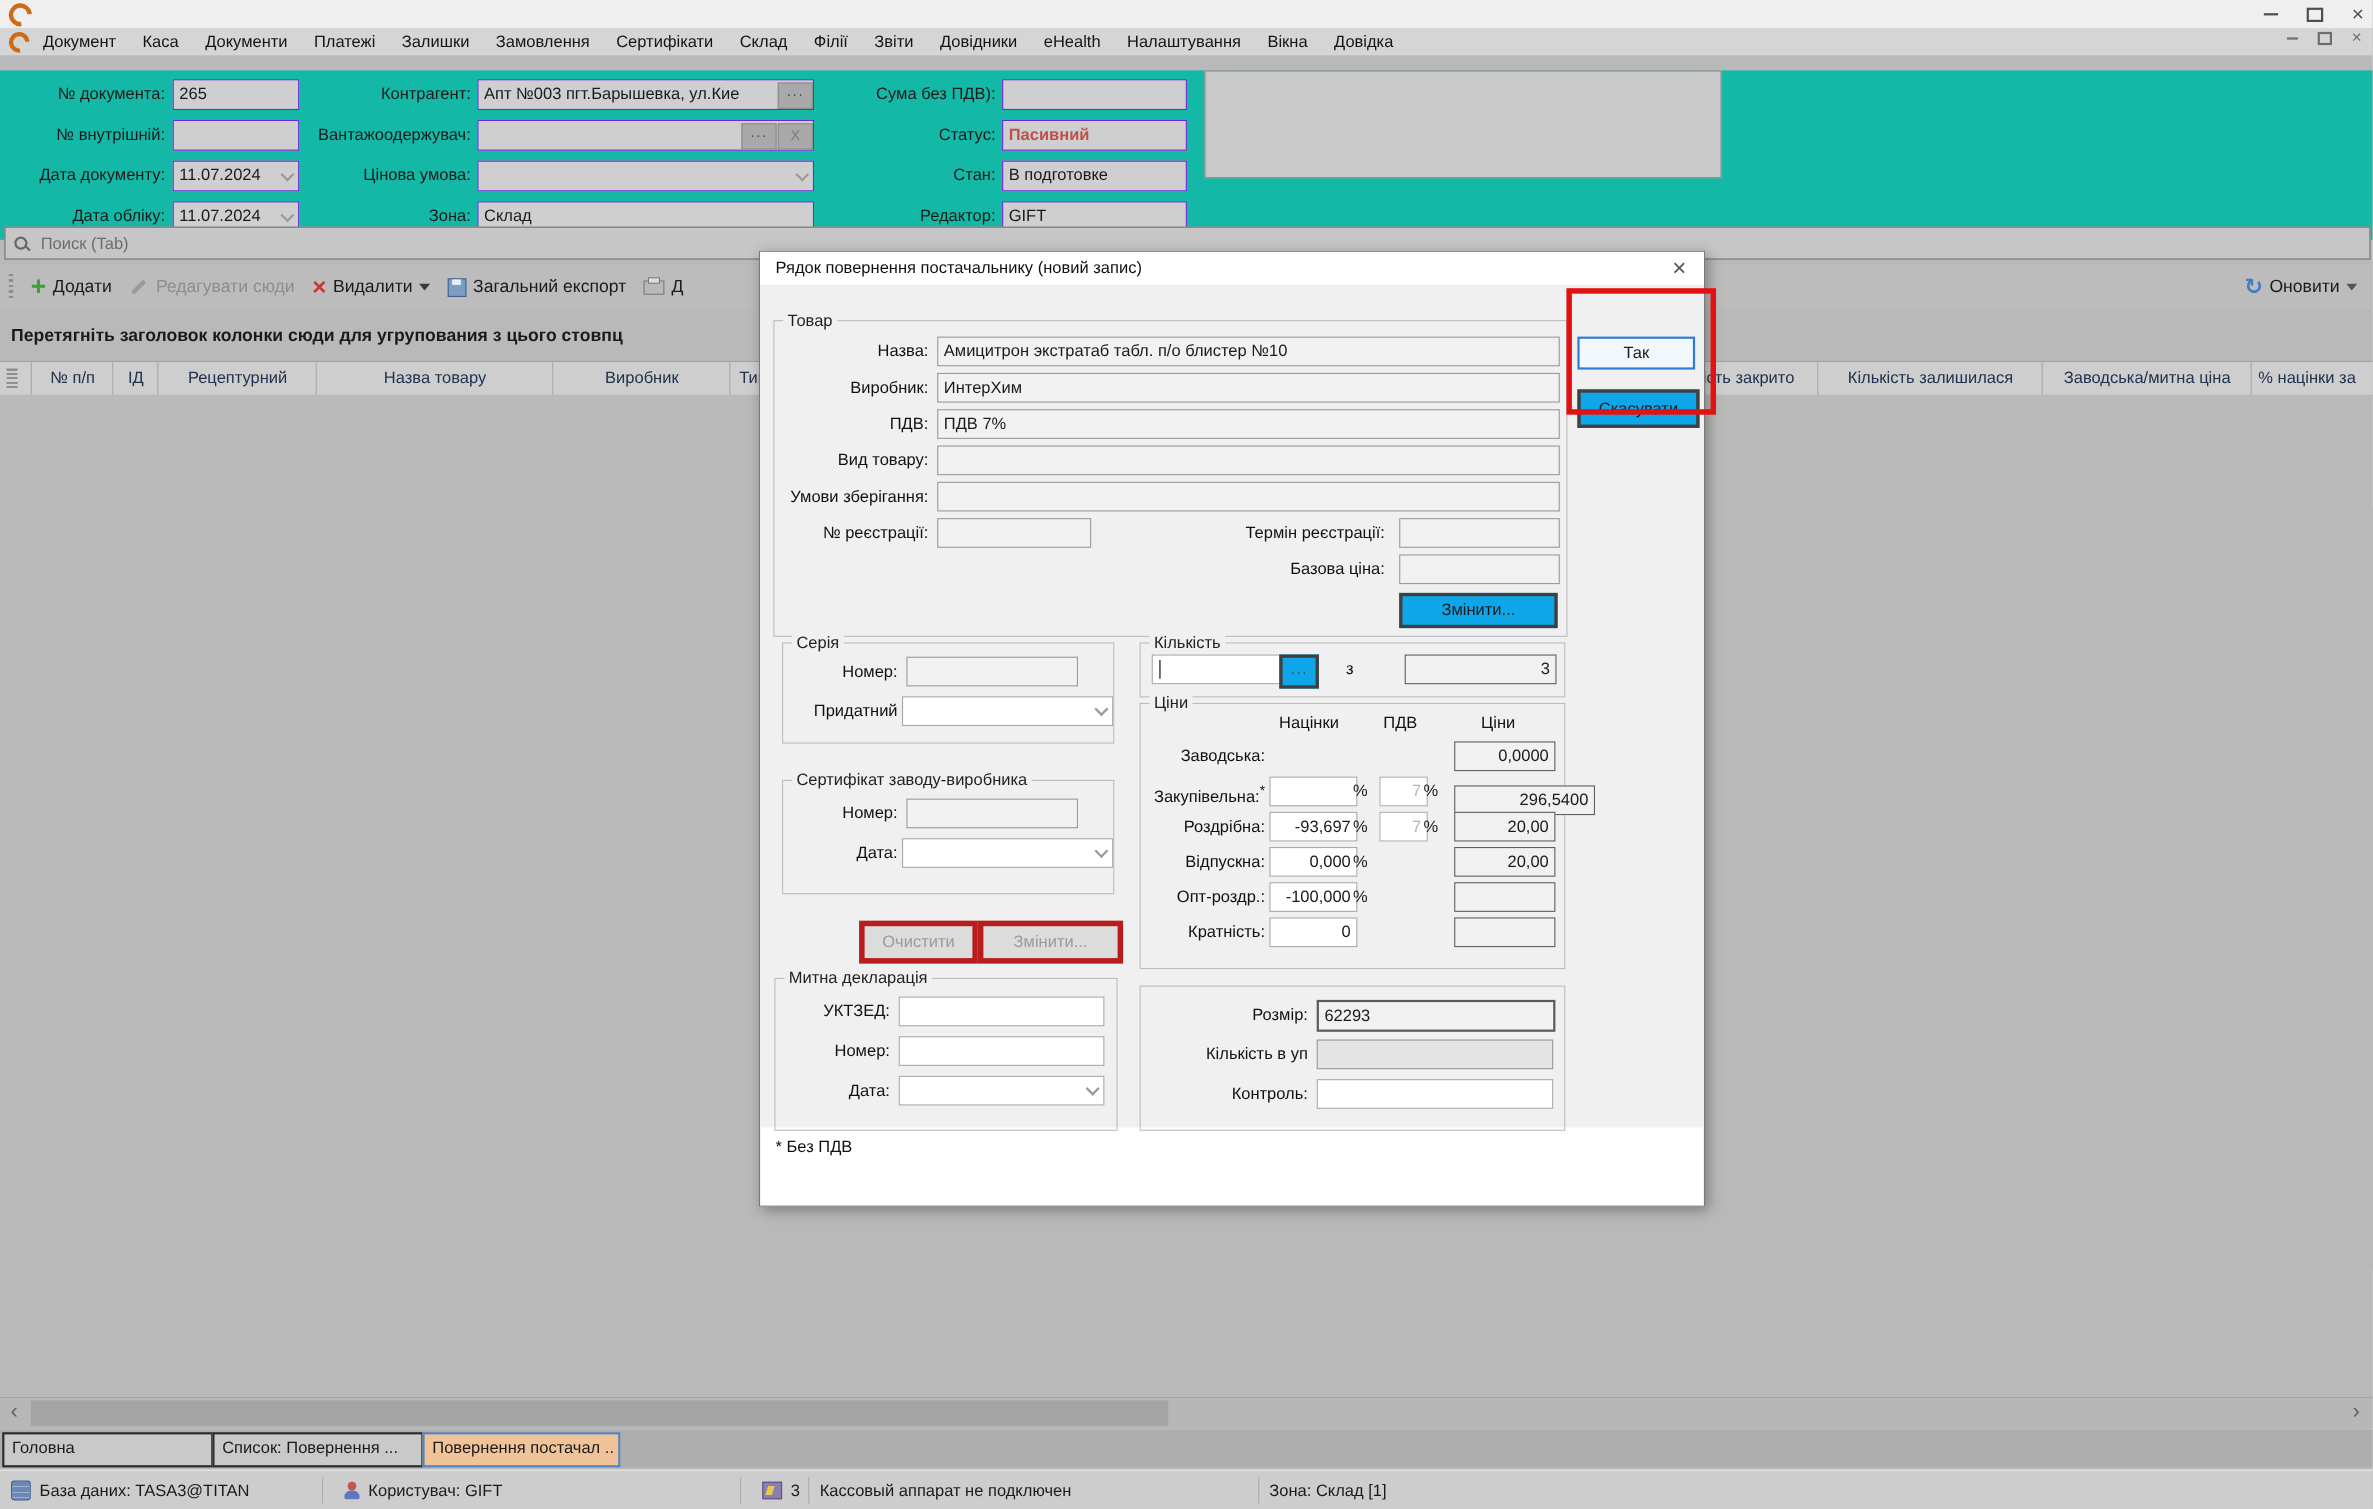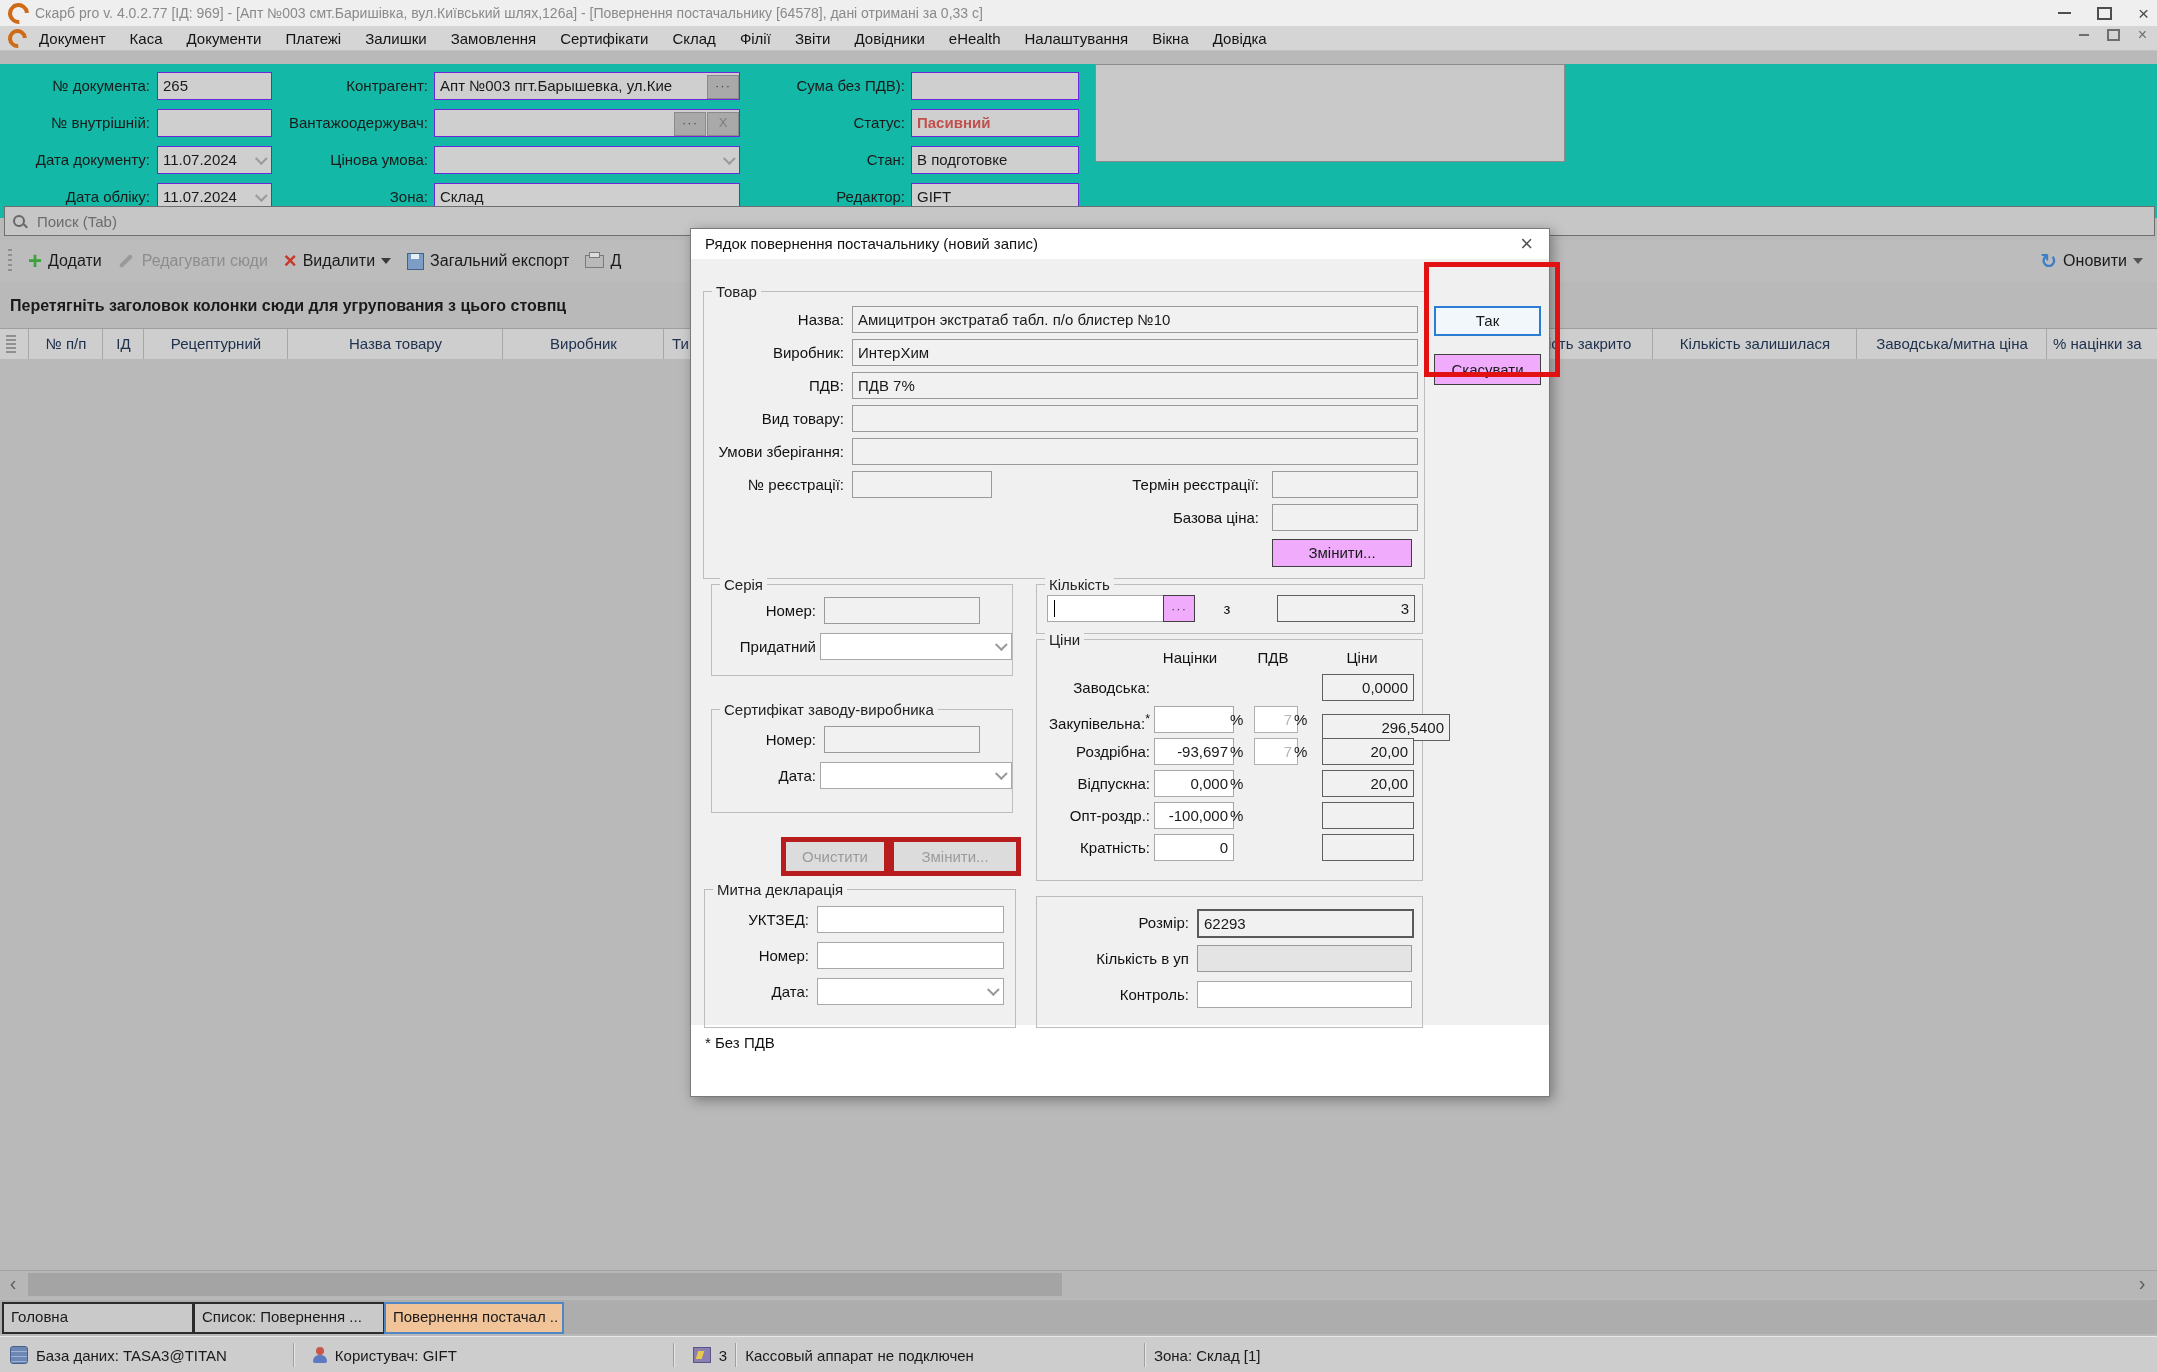--- a/index.html
+++ b/index.html
@@ -76,37 +76,36 @@
   .dlg-close{position:absolute;right:16px;top:2px;font-size:22px;color:#555;}
   .dlg-body{position:absolute;left:0;top:30px;width:858px;height:766px;background:#f0f0f0;}
   .grp{position:absolute;border:1px solid #bdbdbd;}
   .grp .legend{position:absolute;left:8px;top:-9px;background:#f0f0f0;padding:0 4px;font-size:15px;color:#222;white-space:nowrap;}
   .dlbl{position:absolute;text-align:right;line-height:27px;white-space:nowrap;color:#111;}
   .dfld{position:absolute;height:25px;background:#f1f1f1;border:1px solid #9a9a9a;line-height:25px;padding:0 5px;white-space:nowrap;overflow:hidden;}
   .wfld{background:#ffffff;border:1px solid #a8a8a8;}
   .pricebox{background:#f1f1f1;border:1px solid #5f5f5f;text-align:right;}
   .graybox{background:#e4e4e4;border:1px solid #9a9a9a;}
   .combo .chev{top:9px;}
-  .dbtn{position:absolute;background:#f0abfc;border:1px solid #404040;text-align:center;font-size:15px;}
+  .dbtn{position:absolute;background:#0ea5e9;border:3px solid #404040;text-align:center;font-size:15px;}
   .dbtn.ok{background:#f2f7fc;border:2px solid #2a7dd2;}
   .dbtn.dis{background:#dcdcdc;border:5px solid #b91c1c;color:#9b9b9b;}
   .redbox{position:absolute;left:1424px;top:262px;width:126px;height:105px;border:5px solid #e31212;z-index:50;}
   .cursorbar{position:absolute;left:6px;top:4px;width:1px;height:17px;background:#000;}
   .pct{position:absolute;line-height:27px;font-size:15px;}
   .vatbox{background:#fff;border:1px solid #b0b0b0;color:#b5b5b5;text-align:right;}
   .dots3{font-size:13px;letter-spacing:1px;color:#444;}
 </style>
 </head>
 <body>
 
 <div class="screen">
 
   <div class="titlebar">
     <span class="app-ring"></span>
-    <span class="title">Скарб pro v. 4.0.2.77 [ІД: 969] - [Апт №003 смт.Баришівка, вул.Київський шлях,126а] - [Повернення постачальнику [64578], дані отримані за 0,33 с]</span>
   </div>
   <div class="winctl">
     <span class="wc-min"></span>
     <span class="wc-max"></span>
     <span class="wc-close">×</span>
   </div>
 
   <div class="menubar">
     <span class="app-ring" style="width:11px;height:11px;"></span>
     <span class="mi">Документ</span>

